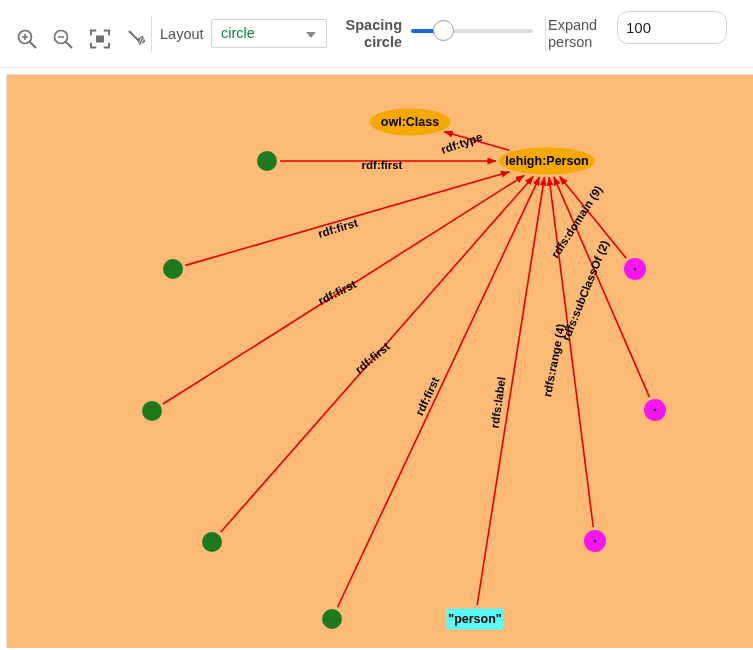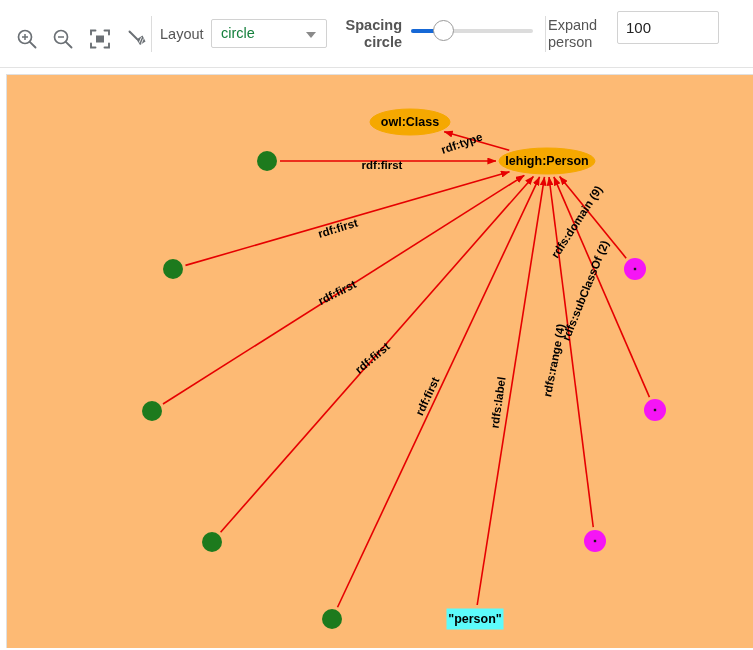--- a/index.html
+++ b/index.html
@@ -126,24 +126,24 @@
   #expand-label {
     left: 548px;
     top: 17px;
     width: 64px;
   }
 
   #expand-input {
     position: absolute;
     left: 617px;
     top: 11px;
-    width: 102px;
+    width: 110px;
     height: 33px;
     border: 1px solid #d2d2d2;
-    border-radius: 2px;
+    border-radius: 11px;
     background: #ffffff;
     box-sizing: border-box;
     font-size: 15px;
     color: #222222;
     padding: 0 8px;
     font-family: "Liberation Sans", sans-serif;
     outline: none;
   }
 
   

